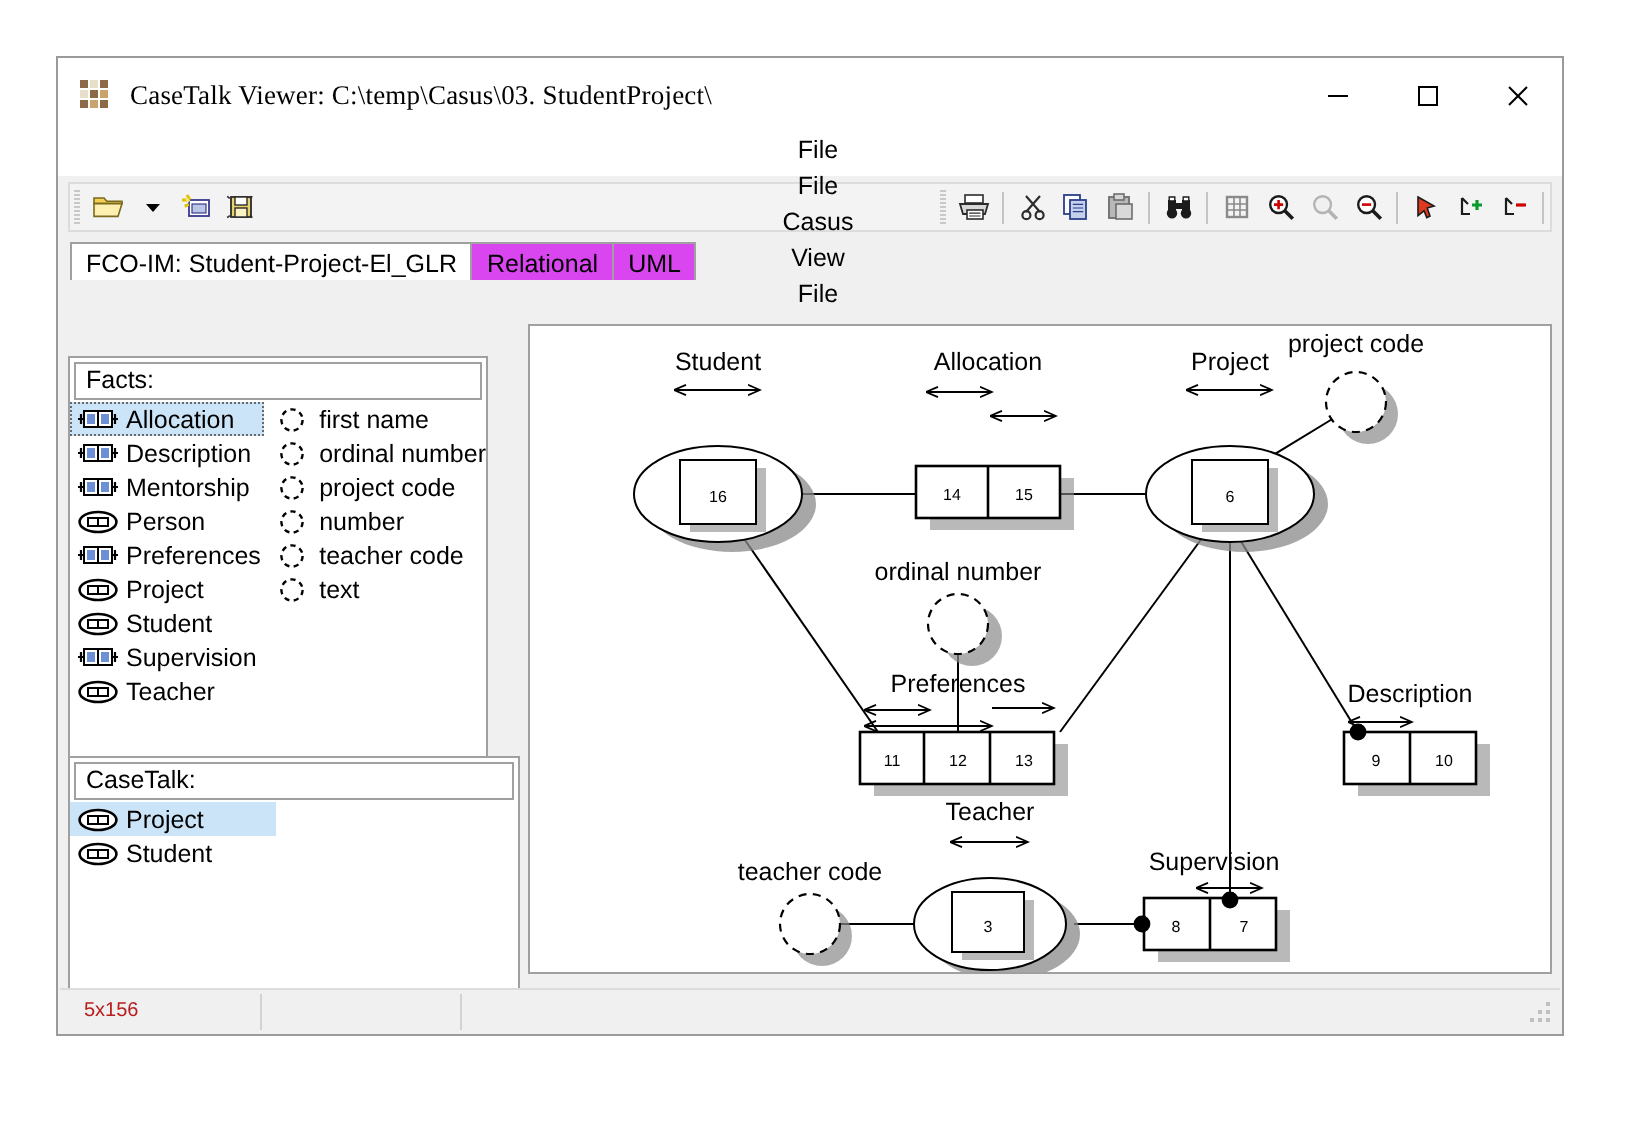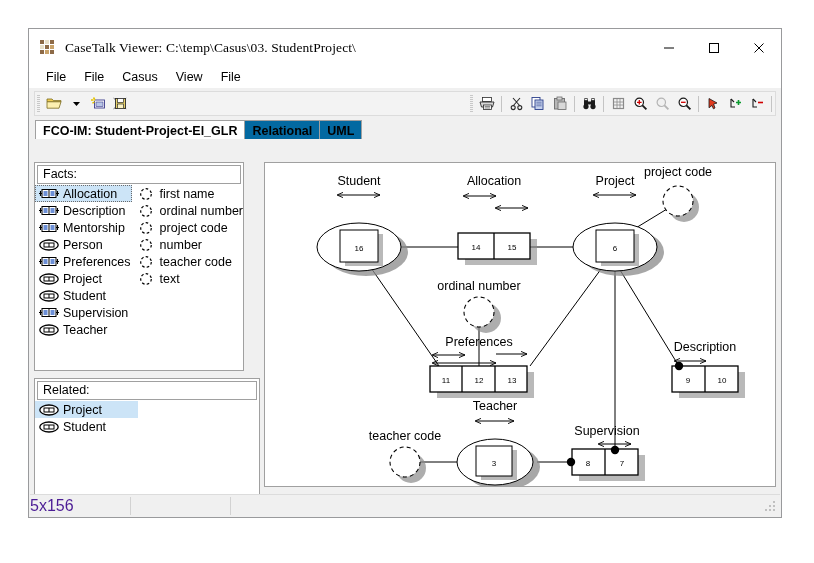--- a/index.html
+++ b/index.html
@@ -14,69 +14,69 @@
   
   .titlebar{height:37px;display:flex;align-items:center;background:#ffffff;position:relative;}
   .app-icon{width:15px;height:15px;margin-left:11px;margin-right:10px;position:relative;flex:none;}
   .app-icon i{position:absolute;width:4px;height:4px;display:block;}
   .title-text{font-size:13.5px;color:#000;white-space:nowrap;letter-spacing:.1px;font-family:Liberation Serif, serif;}
   .winbtns{position:absolute;right:0;top:0;height:37px;display:flex;}
   .winbtn{width:45px;height:37px;display:flex;align-items:center;justify-content:center;}
   .winbtn svg{display:block;}
 
   
-  .menubar{height:22px;display:flex;align-items:center;background:#ffffff;padding-left:8px;}
+  .menubar{height:22px;display:flex;align-items:center;background:#ffffff;padding-left:8px;flex-direction:column;}
   .menu-item{font-size:12.5px;color:#000;padding:2px 9px;white-space:nowrap;}
 
   
   .toolbar{
     height:25px;margin:3px 5px 0 5px;background:#f3f3f3;
     border:1px solid #dcdcdc;display:flex;align-items:center;box-sizing:border-box;
   }
   .grip{width:3px;height:17px;margin:0 3px 0 2px;
         background:repeating-linear-gradient(to bottom,#c8c8c8 0 1px,transparent 1px 2px);}
   .tb-btn{width:22px;height:21px;display:flex;align-items:center;justify-content:center;}
   .tb-sep{width:1px;height:16px;background:#c4c4c4;margin:0 3px;}
   .tb-btn svg{display:block;}
 
   
-  .tabstrip{height:20px;margin:4px 0 0 6px;display:flex;align-items:flex-start;position:relative;font-weight:bold;}
+  .tabstrip{height:20px;margin:4px 0 0 6px;display:flex;align-items:center;position:relative;}
   .tab{
     font-size:12.5px;color:#000;padding:2px 7px 2px 7px;height:19px;line-height:16px;
-    box-sizing:border-box;border:1px solid #a0a0a0;border-bottom:none;background:#0369a1;
+    box-sizing:border-box;border:1px solid #a0a0a0;border-bottom:none;background:#d946ef;
     white-space:nowrap;margin-right:-1px;
   }
   .tab.active{background:#ffffff;border-color:#a0a0a0;position:relative;z-index:2;}
 
   
   .client{position:absolute;left:5px;right:5px;top:133px;bottom:30px;}
   .panel{position:absolute;background:#ffffff;border:1px solid #a0a0a0;box-sizing:border-box;}
 
-  .left-top{left:0;top:0;width:210px;height:209px;}
+  .left-top{left:0;top:16px;width:210px;height:209px;}
   .left-bot{left:0;top:216px;width:226px;height:118px;}
   .right{left:230px;top:0;right:0;bottom:0;}
 
   .panel-head{
     height:19px;border:1px solid #a0a0a0;background:#ffffff;box-sizing:border-box;
     margin:2px 2px 0 2px;font-size:12.5px;line-height:17px;padding-left:5px;color:#000;
   }
   .list-cols{display:flex;padding-top:1px;}
   .list-col{display:flex;flex-direction:column;}
   .col-a{width:110px;}
   .row{display:flex;align-items:center;height:17px;padding-left:3px;font-size:12.5px;color:#000;white-space:nowrap;}
   .row.sel{background:#cce4f7;outline:1px dotted #6a6a6a;outline-offset:-1px;}
   .row .ico{width:22px;height:13px;flex:none;margin-right:3px;display:flex;align-items:center;justify-content:center;}
   .row .ico svg{display:block;}
 
   
   .statusbar{
     position:absolute;left:1px;right:1px;bottom:1px;height:22px;background:#f0f0f0;
     display:flex;align-items:center;border-top:1px solid #dcdcdc;box-sizing:border-box;
   }
-  .st-cell{height:18px;display:flex;align-items:center;font-size:16px;color:#4c1d95;padding-left:0;box-sizing:border-box;}
+  .st-cell{height:18px;display:flex;align-items:center;font-size:10px;color:#b91c1c;padding-left:12px;box-sizing:border-box;}
   .st-1{width:100px;}
   .st-2{width:100px;border-left:1px solid #d2d2d2;}
   .st-3{flex:1;border-left:1px solid #d2d2d2;}
   .st-grip{width:14px;height:14px;margin-right:3px;opacity:.55;}
 
   
   .canvas{position:absolute;inset:0;overflow:hidden;}
   .canvas svg{display:block;}
   text{font-family:"Liberation Sans",sans-serif;}
 </style>
@@ -413,21 +413,21 @@
                 </svg>
             </span>
             <span>text</span>
           </div>
         </div>
 
       </div>
     </div>
 
     <div class="panel left-bot">
-      <div class="panel-head">Related:</div>
+      <div class="panel-head">CaseTalk:</div>
       <div style="padding-top:1px">
         <div class="row sel" style="background:#cce4f7;outline:none;width:100px">
           <span class="ico">
             <svg width="22" height="12" viewBox="0 0 22 12">
                 <ellipse cx="11" cy="6" rx="9.2" ry="5" fill="#fff" stroke="#000" stroke-width="1.3"></ellipse>
                 <rect x="6" y="4" width="10" height="4" fill="#fff" stroke="#000" stroke-width="1"></rect>
                 <path d="M11 4v4" stroke="#000" stroke-width="1"></path>
               </svg>
           </span>
           <span>Project</span>

